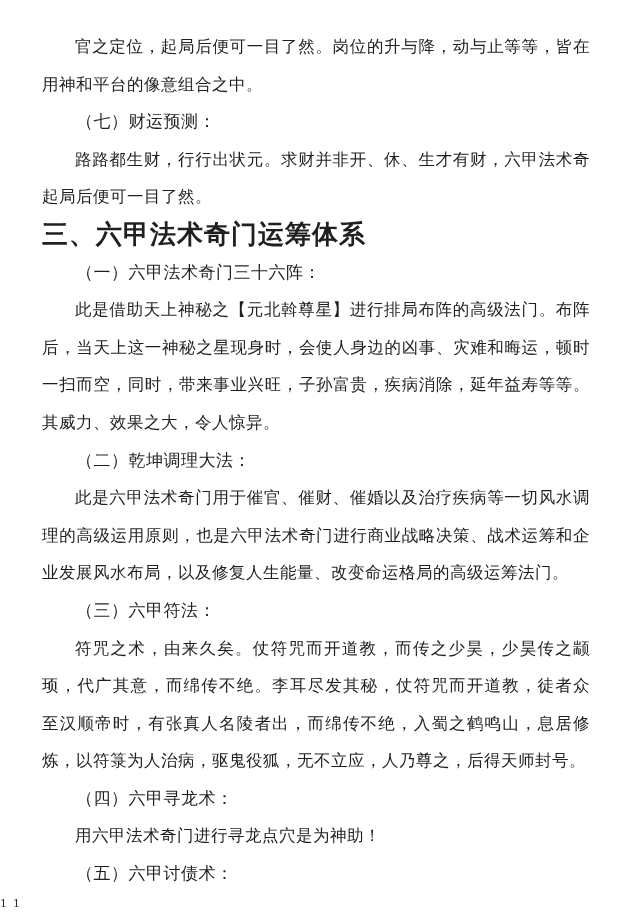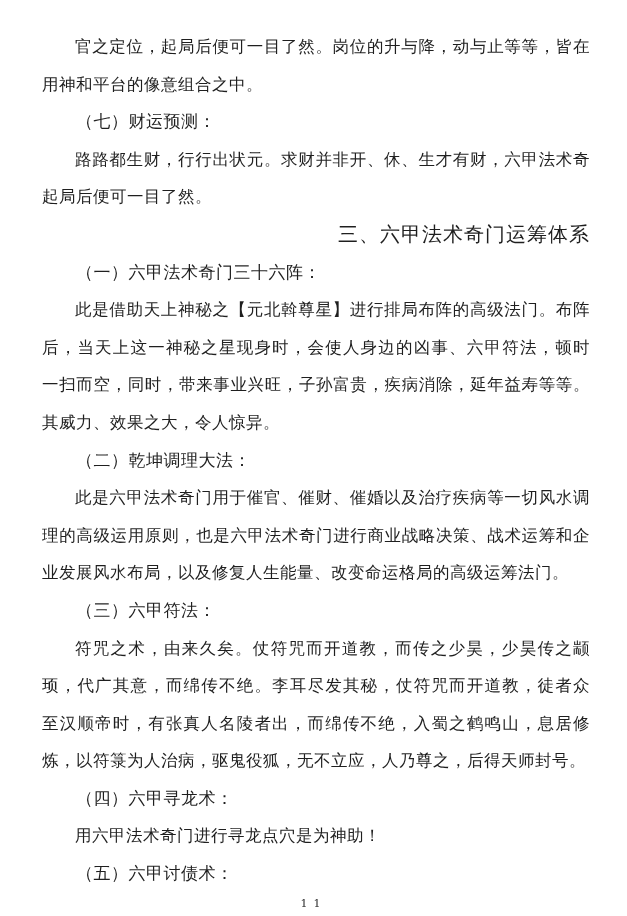--- a/index.html
+++ b/index.html
@@ -38,53 +38,53 @@
     text-align: justify;
     text-align-last: justify;
     white-space: normal;
   }
   .line.heading {
     font-weight: normal;
     font-size: 17px;
     letter-spacing: 0.5px;
   }
   .line.title {
-    text-align: right;
-    font-weight: normal;
-    font-size: 20px;
+    text-align: left;
+    font-weight: bold;
+    font-size: 26px;
     text-indent: 0;
     letter-spacing: 1px;
   }
   .footer {
     position: absolute;
     bottom: 6px;
     left: 0;
     right: 0;
-    text-align: center;
+    text-align: left;
     font-size: 11px;
     color: #2b2b2b;
     letter-spacing: 6px;
     font-family: "DejaVu Serif", "Liberation Serif", serif;
   }
 </style>
 </head>
 <body>
 
 <div class="page">
   <div class="content">
 
   <div class="line body indent justify">官之定位，起局后便可一目了然。岗位的升与降，动与止等等，皆在</div>
       <div class="line body">用神和平台的像意组合之中。</div>
       <div class="line heading indent">（七）财运预测：</div>
       <div class="line body indent justify">路路都生财，行行出状元。求财并非开、休、生才有财，六甲法术奇</div>
       <div class="line body">起局后便可一目了然。</div>
       <div class="line title">三、六甲法术奇门运筹体系</div>
       <div class="line heading indent">（一）六甲法术奇门三十六阵：</div>
       <div class="line body indent justify">此是借助天上神秘之【元北斡尊星】进行排局布阵的高级法门。布阵</div>
-      <div class="line body justify">后，当天上这一神秘之星现身时，会使人身边的凶事、六甲符法，顿时</div>
+      <div class="line body justify">后，当天上这一神秘之星现身时，会使人身边的凶事、灾难和晦运，顿时</div>
       <div class="line body justify">一扫而空，同时，带来事业兴旺，子孙富贵，疾病消除，延年益寿等等。</div>
       <div class="line body">其威力、效果之大，令人惊异。</div>
       <div class="line heading indent">（二）乾坤调理大法：</div>
       <div class="line body indent justify">此是六甲法术奇门用于催官、催财、催婚以及治疗疾病等一切风水调</div>
       <div class="line body justify">理的高级运用原则，也是六甲法术奇门进行商业战略决策、战术运筹和企</div>
       <div class="line body">业发展风水布局，以及修复人生能量、改变命运格局的高级运筹法门。</div>
       <div class="line heading indent">（三）六甲符法：</div>
       <div class="line body indent justify">符咒之术，由来久矣。仗符咒而开道教，而传之少昊，少昊传之颛</div>
       <div class="line body justify">顼，代广其意，而绵传不绝。李耳尽发其秘，仗符咒而开道教，徒者众矣。</div>
       <div class="line body justify">至汉顺帝时，有张真人名陵者出，而绵传不绝，入蜀之鹤鸣山，息居修</div>

